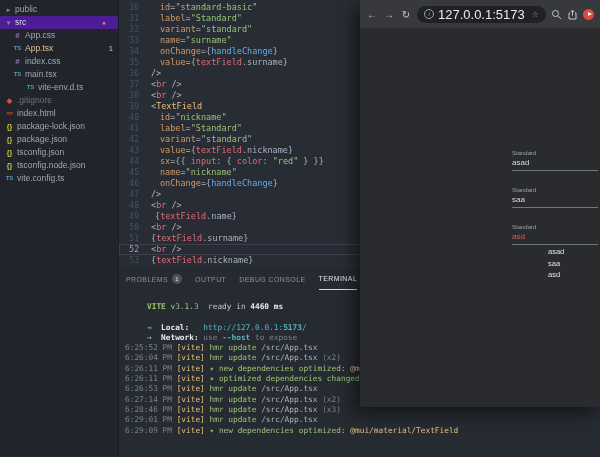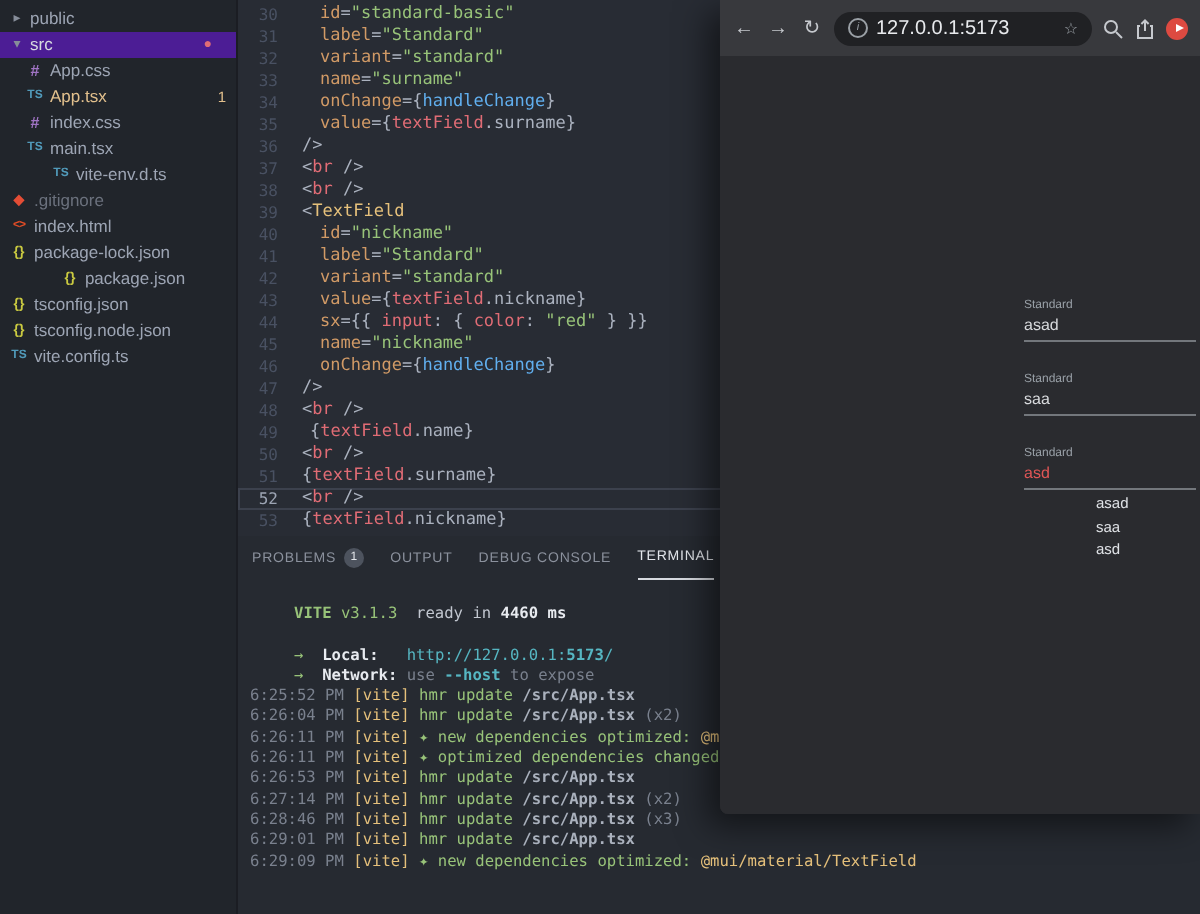--- a/index.html
+++ b/index.html
@@ -45,35 +45,35 @@
         color:#8b919d;cursor:pointer;box-sizing:border-box;}
   .ptab.active{color:#e3e6eb;border-bottom:1px solid #d7dae0;}
   .tbadge{background:#4d535e;color:#e3e6eb;border-radius:50%;width:10px;height:10px;
           line-height:10px;text-align:center;font-size:6px;flex:none;}
   .terminal{padding:12px 0 0 6px;font-family:"DejaVu Sans Mono",monospace;font-size:7.8px;
             overflow:hidden;height:133px;}
   .tline{height:10.3px;line-height:10.3px;white-space:pre;}
   .tm-brand{color:#98c379;font-weight:bold;} .tm-green{color:#98c379;}
   .tm-plain{color:#c2c7d0;} .tm-bold{color:#e8ebf0;font-weight:bold;margin-top:12px;}
   .tm-cyan{color:#56b6c2;} .tm-cyanb{color:#56b6c2;font-weight:bold;}
-  .tm-dim{color:#7a818e;} .tm-vite{color:#e5c07b;} .tm-path{color:#aab1bd;font-weight:bold;}
+  .tm-dim{color:#7a818e;} .tm-vite{color:#e5c07b;} .tm-path{color:#aab1bd;}
   .tm-dep{color:#e5c07b;}
 
   
   .browser{position:absolute;left:360px;top:0;width:240px;height:407px;z-index:10;
            background:#2a2b2f;box-shadow:-6px 6px 16px rgba(0,0,0,0.5);
            border-radius:0 0 0 4px;overflow:hidden;}
   .btoolbar{height:28px;background:#38393d;display:flex;align-items:center;
             padding:0 6px;gap:5px;box-sizing:border-box;}
   .navbtn{color:#c6c9ce;font-size:10px;width:12px;text-align:center;cursor:pointer;flex:none;}
   .addr{flex:1;height:17px;background:#202124;border-radius:9px;display:flex;
         align-items:center;padding:0 7px;gap:4px;cursor:text;min-width:0;}
   .info-i{width:8px;height:8px;flex:none;border:1px solid #9aa0a6;border-radius:50%;
           color:#9aa0a6;font-size:5.5px;line-height:8px;text-align:center;font-style:italic;}
-  .addr-url{color:#e8eaed;font-size:10px;overflow:hidden;white-space:nowrap;}
+  .addr-url{color:#e8eaed;font-size:13px;overflow:hidden;white-space:nowrap;}
   .addr-star{margin-left:auto;color:#9aa0a6;font-size:8px;flex:none;}
   .tool-ic{flex:none;cursor:pointer;display:block;}
   .red-ext{width:11px;height:11px;background:#dd4a41;border-radius:50%;flex:none;cursor:pointer;}
   .red-ext::after{content:"";display:block;margin:3px 0 0 4.5px;
                   border-left:4px solid #fff;border-top:2.5px solid transparent;
                   border-bottom:2.5px solid transparent;}
   .bcontent{position:relative;height:379px;background:#2a2b2f;}
   .mui-field{position:absolute;left:152px;width:86px;}
   .mui-label{font-size:6px;color:#9aa1a8;}
   .mui-value{font-size:8px;margin-top:2px;color:#d8dadd;}
@@ -122,21 +122,21 @@
           <span class="flabel">.gitignore</span>
         </div>
         <div class="tree-row" style="padding-left: 4px;">
           <span class="ficon i-html">&lt;&gt;</span>
           <span class="flabel">index.html</span>
         </div>
         <div class="tree-row" style="padding-left: 4px;">
           <span class="ficon i-json">{}</span>
           <span class="flabel">package-lock.json</span>
         </div>
-        <div class="tree-row" style="padding-left: 4px; justify-content: center;">
+        <div class="tree-row" style="padding-left: 4px;">
           <span class="ficon i-json">{}</span>
           <span class="flabel">package.json</span>
         </div>
         <div class="tree-row" style="padding-left: 4px;">
           <span class="ficon i-json">{}</span>
           <span class="flabel">tsconfig.json</span>
         </div>
         <div class="tree-row" style="padding-left: 4px;">
           <span class="ficon i-json">{}</span>
           <span class="flabel">tsconfig.node.json</span>

